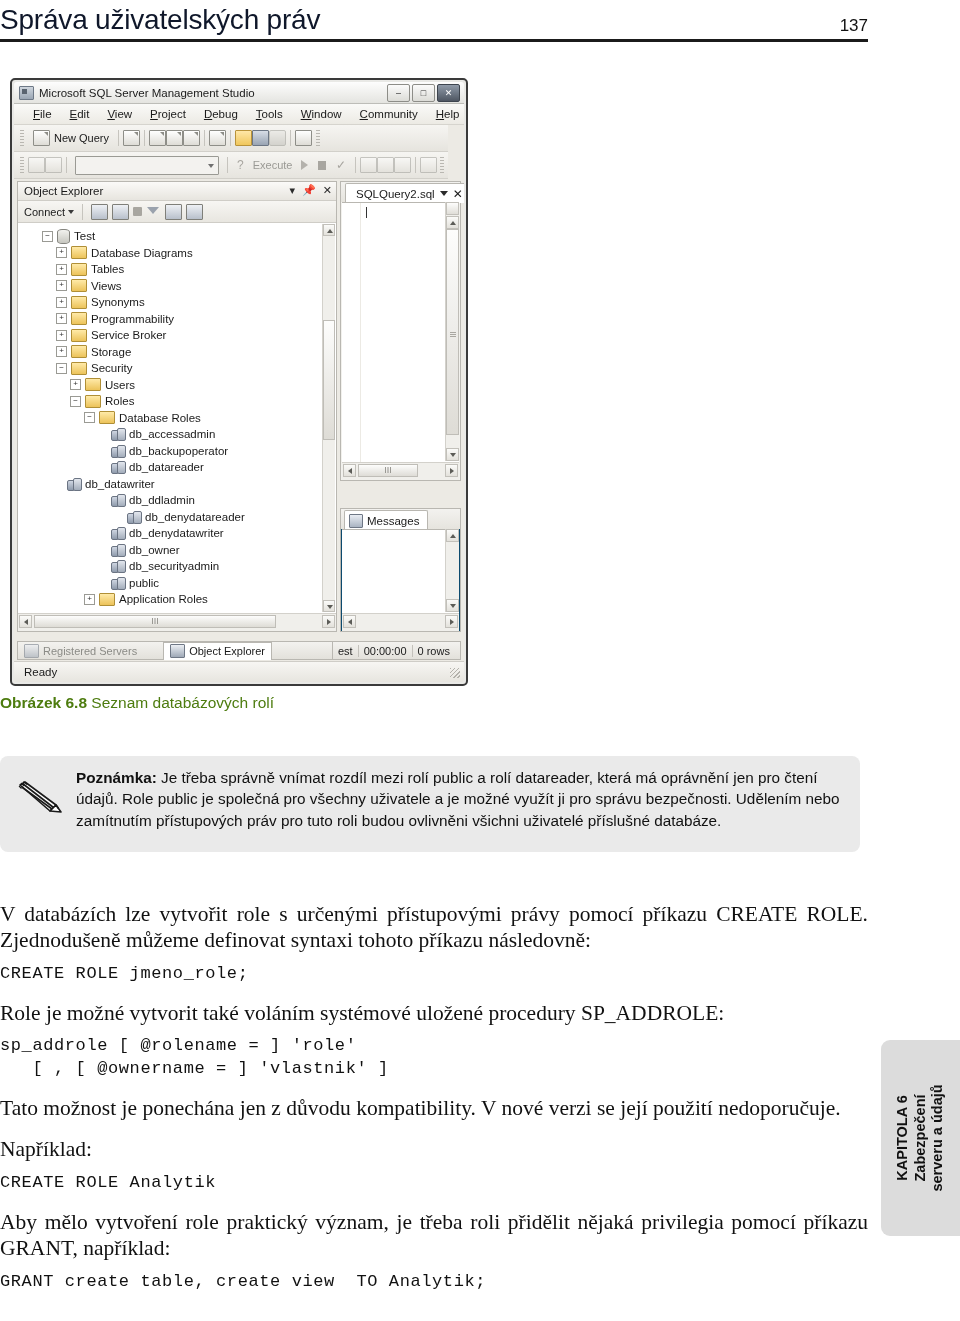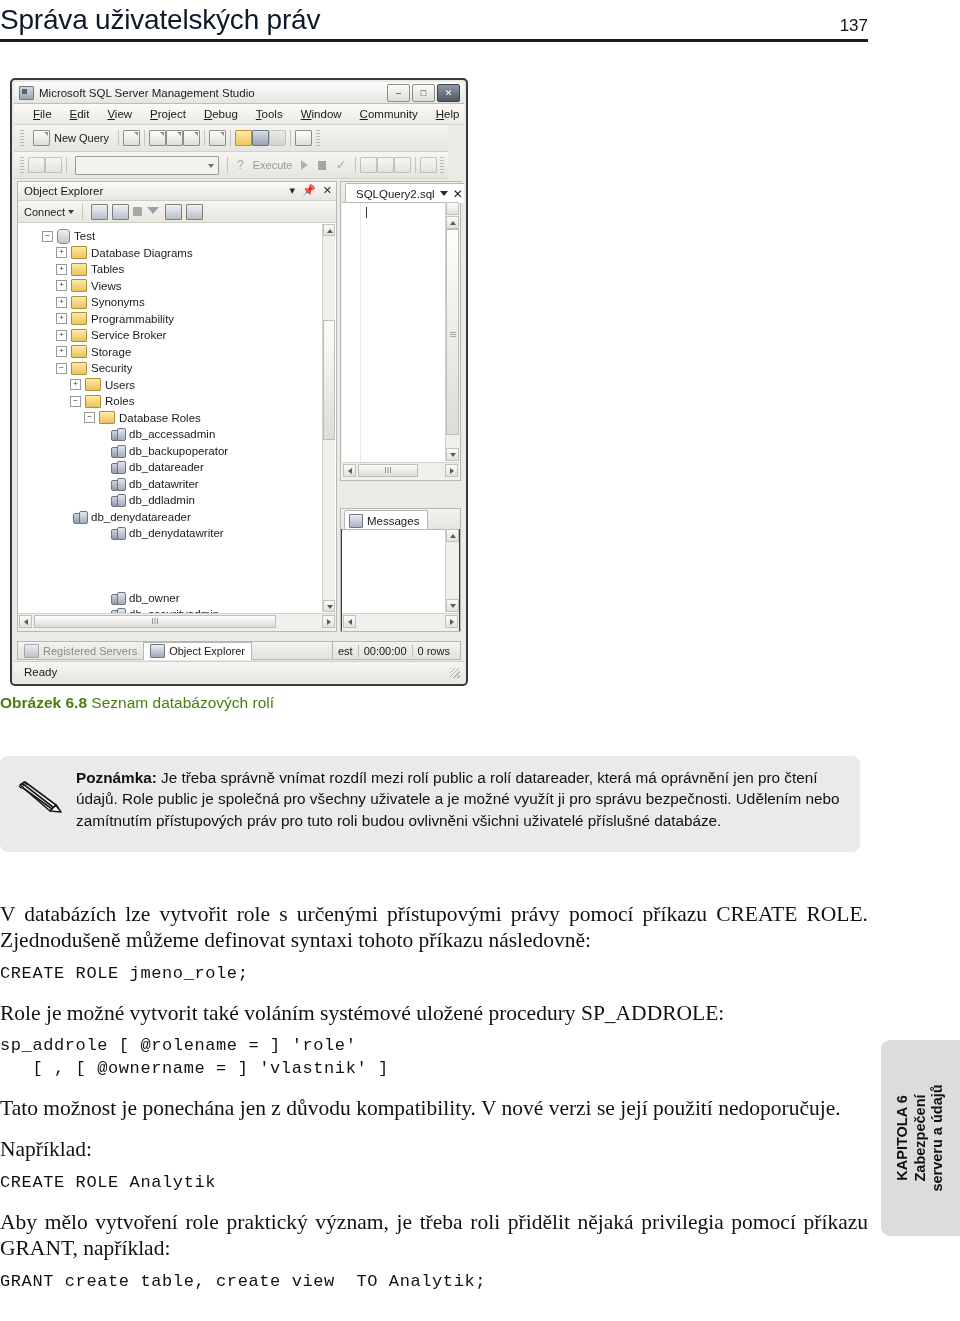--- a/index.html
+++ b/index.html
@@ -200,21 +200,21 @@
     background:#0c4a6e;border:1px solid #b9b7b1;box-sizing:border-box;
   }
   .msg-tabstrip{height:20px;background:linear-gradient(#f3f2ef,#e6e4de);position:relative;}
   .msg-tab{position:absolute;left:3px;top:1px;height:19px;padding:0 8px 0 4px;background:#fff;
     border:1px solid #b9b7b1;border-bottom:none;display:flex;align-items:center;gap:4px;font-size:11.5px;border-radius:2px 2px 0 0;}
   .msg-ico{width:12px;height:12px;background:linear-gradient(#e9edf3,#aab4c2);border:1px solid #6e7785;border-radius:1px;flex:0 0 auto;}
   .msg-area{position:absolute;left:1px;top:20px;right:1px;bottom:18px;background:#fff;border-top:1px solid #b9b7b1;}
 
   
   .pane-tabs{position:absolute;left:3px;bottom:22px;width:320px;height:19px;
-    background:linear-gradient(#f3f2ef,#e3e1db);border:1px solid #b9b7b1;box-sizing:border-box;display:flex;align-items:center;}
+    background:linear-gradient(#f3f2ef,#e3e1db);border:1px solid #b9b7b1;box-sizing:border-box;display:flex;align-items:center;gap:20px;}
   .pane-tab{display:flex;align-items:center;gap:4px;height:17px;padding:0 6px;font-size:11px;white-space:nowrap;}
   .pane-tab.sel{background:#fff;border:1px solid #b9b7b1;border-bottom:none;}
   .pane-tab.dim{color:#8b8b86;}
   .pt-ico{width:13px;height:12px;background:linear-gradient(#eceff4,#9fa9b7);border:1px solid #6e7785;border-radius:1px;flex:0 0 auto;}
   .pt-ico.dim{opacity:.55;}
   .stat-right{position:absolute;right:3px;bottom:22px;width:129px;height:19px;
     background:linear-gradient(#f3f2ef,#e3e1db);border:1px solid #b9b7b1;box-sizing:border-box;
     display:flex;align-items:center;font-size:11px;}
   .stat-right span{padding:0 5px;}
   .stat-right .sep{width:1px;height:12px;background:#c3c1bb;padding:0;}
@@ -443,41 +443,41 @@
               <div class="node" style="padding-left: 80px;">
                 <span class="exp none"></span>
                 <span class="ico-role"></span>
                 <span>db_backupoperator</span>
               </div>
               <div class="node" style="padding-left: 80px;">
                 <span class="exp none"></span>
                 <span class="ico-role"></span>
                 <span>db_datareader</span>
               </div>
+              <div class="node" style="padding-left: 36px;">
+                <span class="exp none"></span>
+                <span class="ico-role"></span>
+                <span>db_datawriter</span>
+              </div>
               <div class="node" style="padding-left: 80px;">
                 <span class="exp none"></span>
                 <span class="ico-role"></span>
-                <span>db_datawriter</span>
+                <span>db_ddladmin</span>
+              </div>
+              <div class="node" style="padding-left: 96px;">
+                <span class="exp none"></span>
+                <span class="ico-role"></span>
+                <span>db_denydatareader</span>
               </div>
               <div class="node" style="padding-left: 80px;">
                 <span class="exp none"></span>
                 <span class="ico-role"></span>
-                <span>db_ddladmin</span>
-              </div>
-              <div class="node" style="padding-left: 42px;">
-                <span class="exp none"></span>
-                <span class="ico-role"></span>
-                <span>db_denydatareader</span>
+                <span>db_denydatawriter</span>
               </div>
               <div class="node" style="padding-left: 80px;">
-                <span class="exp none"></span>
-                <span class="ico-role"></span>
-                <span>db_denydatawriter</span>
-              </div>
-              <div class="node" style="padding-left: 80px; margin-top: 48px;">
                 <span class="exp none"></span>
                 <span class="ico-role"></span>
                 <span>db_owner</span>
               </div>
               <div class="node" style="padding-left: 80px; text-align: center;">
                 <span class="exp none"></span>
                 <span class="ico-role"></span>
                 <span>db_securityadmin</span>
               </div>
               <div class="node" style="padding-left: 80px;">

